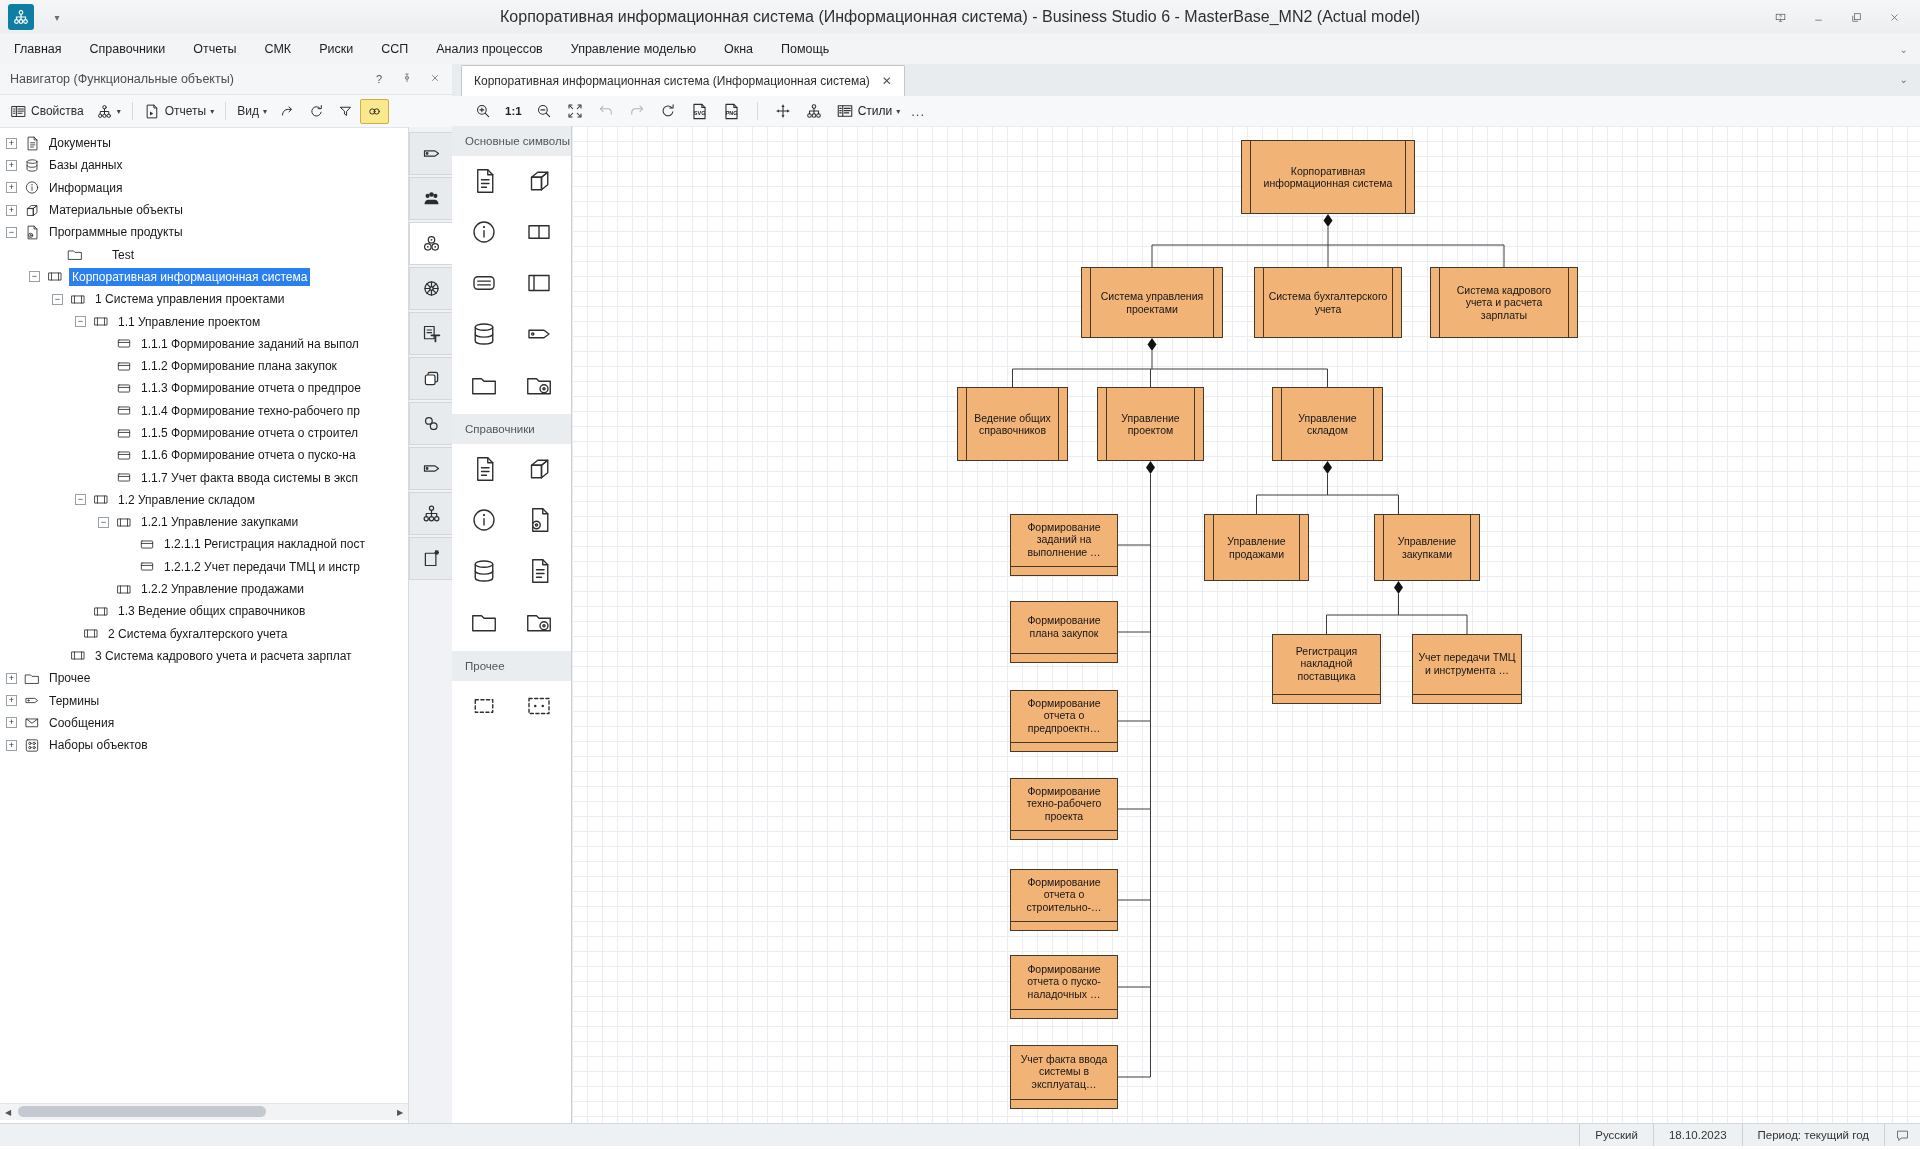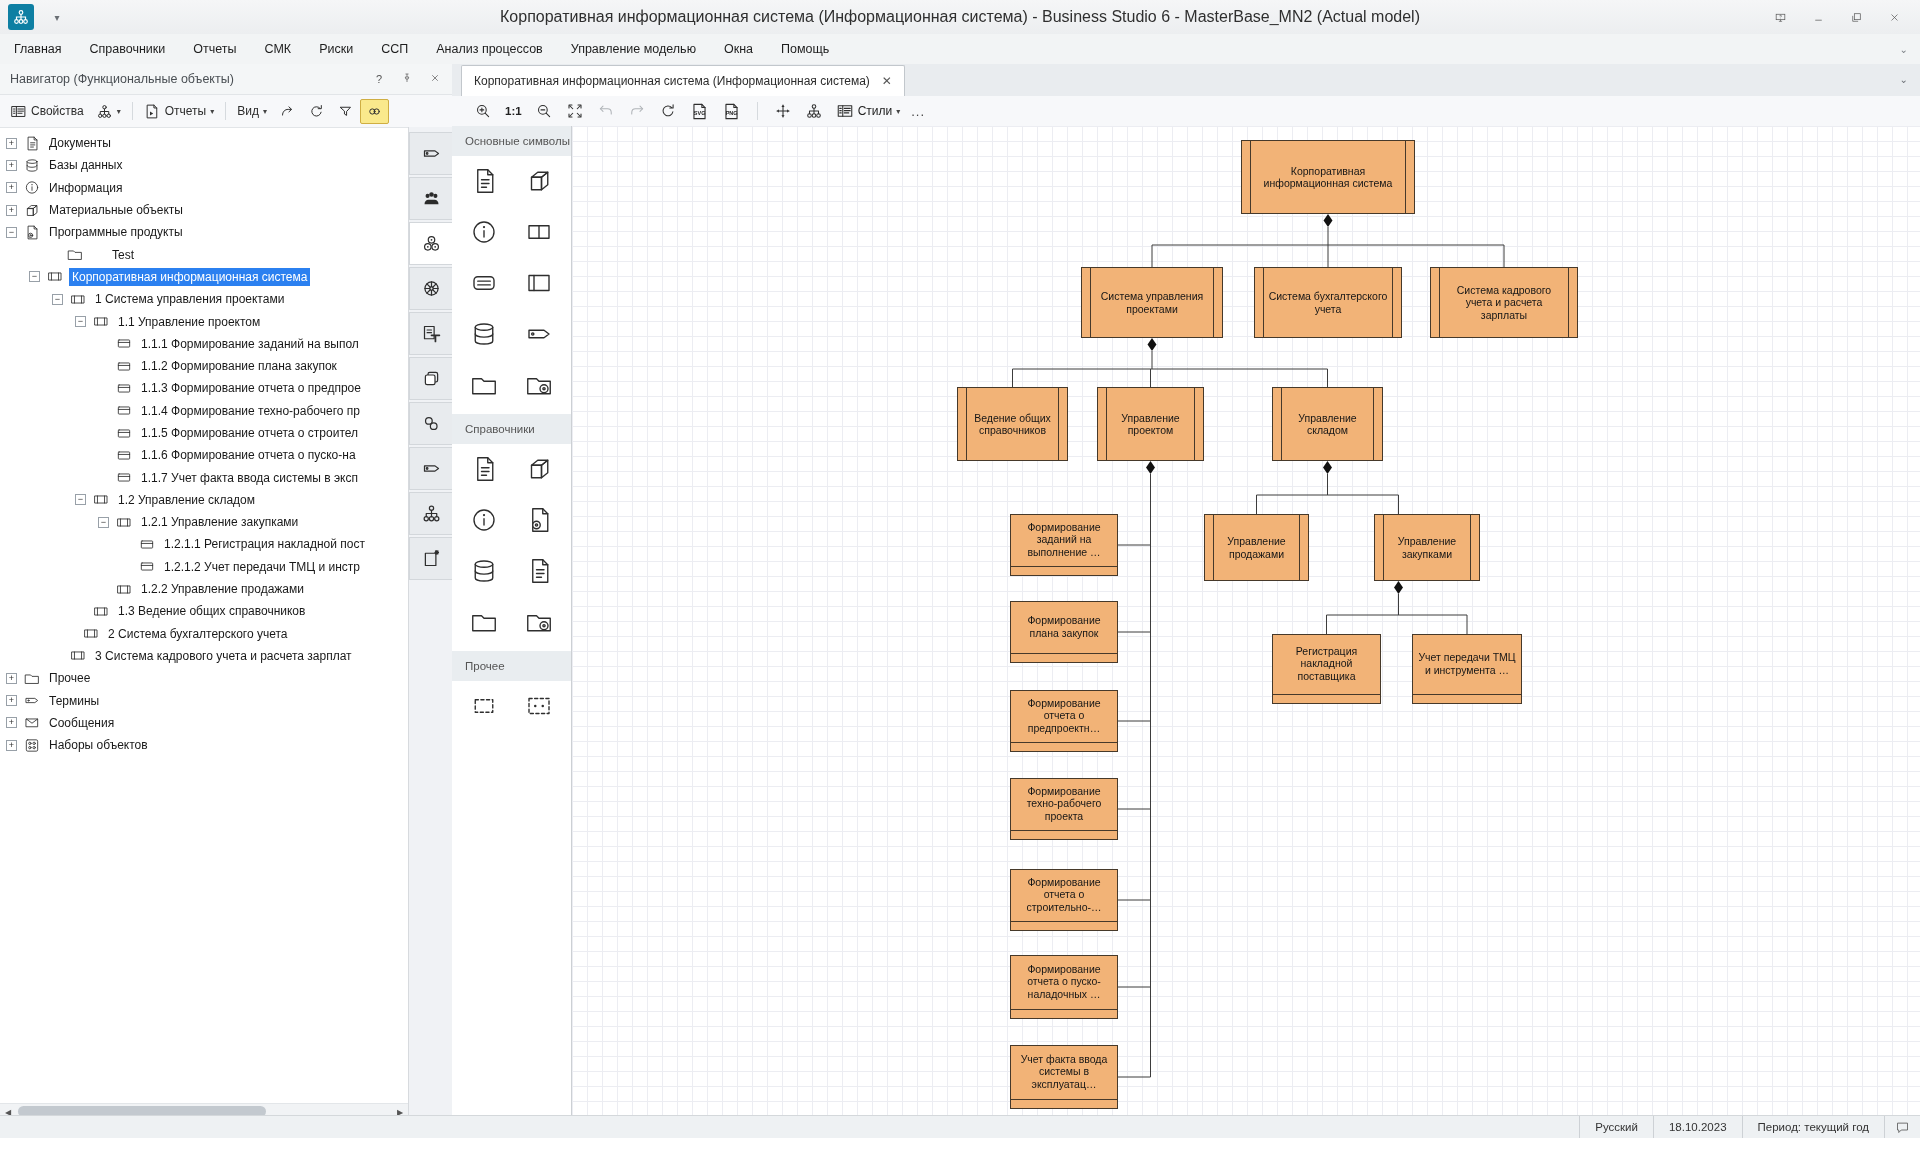--- a/index.html
+++ b/index.html
@@ -69,21 +69,21 @@
     background-image:linear-gradient(to right,#ecedf2 1px,transparent 1px),linear-gradient(to bottom,#ecedf2 1px,transparent 1px);
     background-size:15px 15px}
   .edges{position:absolute;left:0;top:0;pointer-events:none}
   .dnode{position:absolute;display:flex;align-items:center;justify-content:center;text-align:center;background:#F2B377;border:1px solid #46392a;font-size:10.5px;line-height:1.18;color:#161616;box-sizing:border-box;padding:2px 12px}
   .dnode.subsystem::before,.dnode.subsystem::after{content:"";position:absolute;top:0;bottom:0;width:0;border-left:1px solid #46392a}
   .dnode.subsystem::before{left:8px}
   .dnode.subsystem::after{right:8px}
   .dnode.leaf{padding:2px 5px 13px}
   .dnode.leaf::after{content:"";position:absolute;left:0;right:0;bottom:8px;border-top:1px solid #46392a}
   
-  .statusbar{position:absolute;left:0;right:0;bottom:12px;height:22px;background:#eef1f3;border-top:1px solid #d4d8db;display:flex;align-items:flex-end;font-size:11.5px;color:#333}
+  .statusbar{position:absolute;left:0;right:0;bottom:4px;height:22px;background:#eef1f3;border-top:1px solid #d4d8db;display:flex;align-items:flex-end;font-size:11.5px;color:#333}
   .sb-sp{flex:1}
   .sb-item{padding:0 15px;border-left:1px solid #cdd1d5;height:100%;display:flex;align-items:center}
   .sb-ico{padding:0 10px;border-left:1px solid #cdd1d5;height:100%;display:flex;align-items:center}
   .sb-ico svg{width:15px;height:15px;stroke:#555;fill:none;stroke-width:1.3}
   .hidden-defs{position:absolute;width:0;height:0;overflow:hidden}
 </style>
 </head>
 <body>
 
 <svg class="hidden-defs" xmlns="http://www.w3.org/2000/svg">

